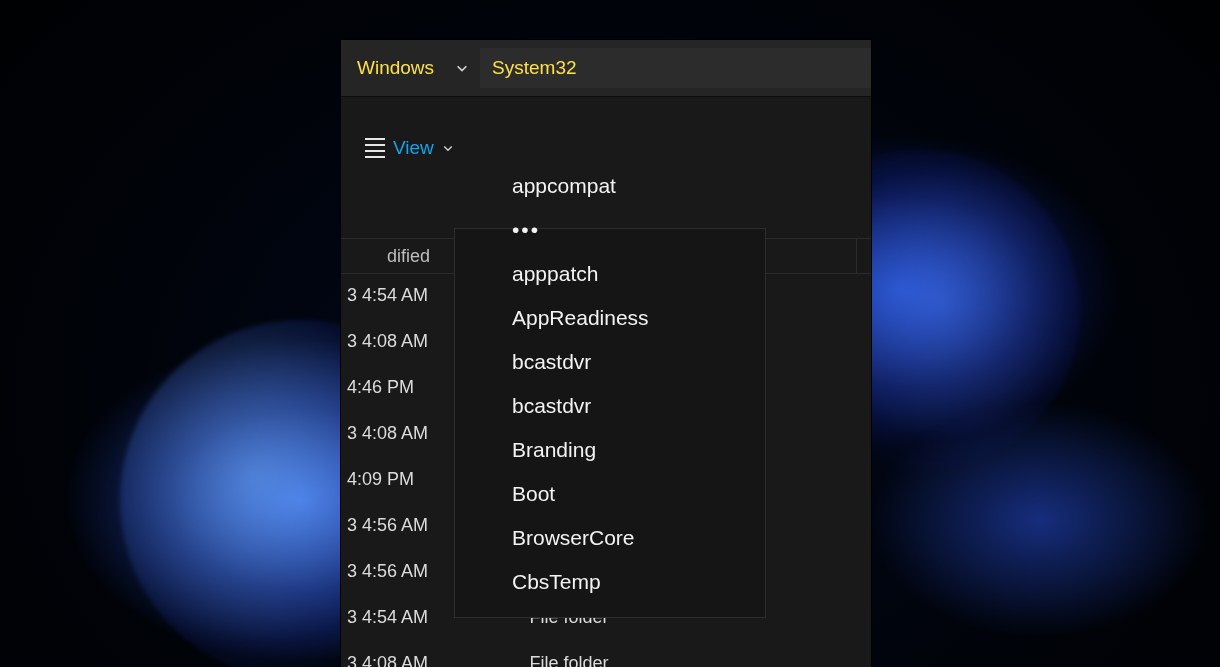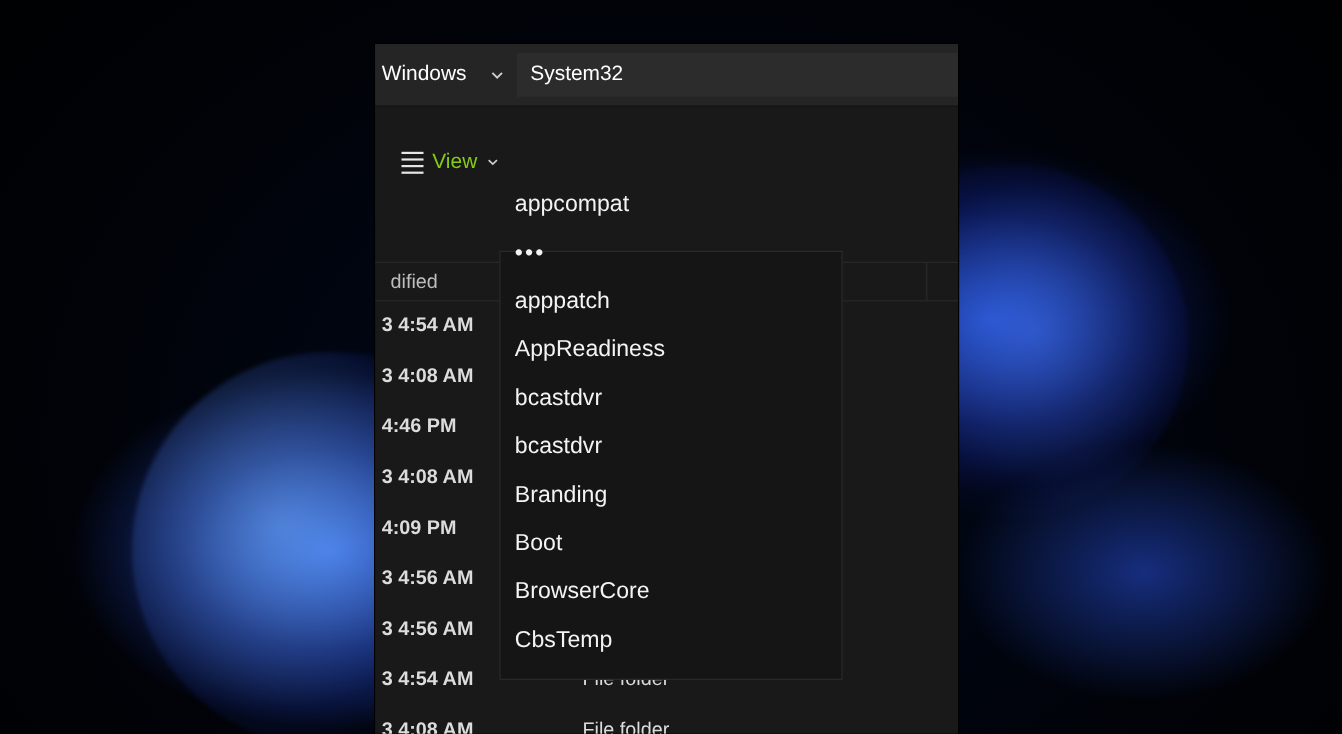--- a/index.html
+++ b/index.html
@@ -41,75 +41,76 @@
     font-size:19px;
     overflow:hidden;
   }
 
   
   .addr{
     display:flex;align-items:center;height:56px;
     background:#252525;border-bottom:1px solid #0d0d0d;
     padding-left:0;
   }
-  .crumb{padding:0 14px 0 6px;line-height:56px;white-space:nowrap;color:#ffffff;}
+  .crumb{padding:0 14px 0 16px;line-height:56px;white-space:nowrap;color:#fde047;}
   .chev{display:flex;align-items:center;justify-content:center;width:28px;height:32px;color:#cfcfcf;}
   .chev svg{width:14px;height:14px;}
   
   .addr-rest{flex:1;background:#2c2c2c;height:40px;margin:8px 0 8px 4px;display:flex;align-items:center;}
 
   
   .toolbar{
     display:flex;align-items:center;height:102px;background:#191919;position:relative;
   }
   .view-btn{
     display:flex;align-items:center;gap:8px;
-    padding:6px 6px 6px 24px;color:#84cc16;
+    padding:6px 6px 6px 24px;color:#0ea5e9;
   }
   .view-btn .burger{display:flex;flex-direction:column;gap:4px;}
   .view-btn .burger span{display:block;width:20px;height:2px;background:#e6e6e6;}
   .mini-chev svg{width:12px;height:12px;color:#cfcfcf;}
 
   .ellipsis{font-size:22px;letter-spacing:2px;color:#e6e6e6;}
 
   
   .overlay-panel{
     position:absolute;left:117px;top:118px;width:288px;
     background:rgba(20,20,20,.0);
     padding:6px 6px 10px 10px;
     z-index:5;
   }
   .overlay-item{
     color:#f3f3f3;font-size:21px;line-height:34px;white-space:nowrap;
     padding:5px 0 5px 0;
+    margin-left:44px;
   }
   .overlay-panel::before{
     content:"";position:absolute;left:-4px;right:-4px;top:70px;bottom:-4px;
     background:#151515;border:1px solid #2d2d2d;
     z-index:-1;
   }
 
   
   .cols{
     position:absolute;left:0;right:0;top:198px;height:34px;
     border-top:1px solid #2a2a2a;border-bottom:1px solid #2a2a2a;
     display:flex;color:#bdbdbd;font-size:18px;
   }
   .col{display:flex;align-items:center;border-right:1px solid #2b2b2b;padding-left:14px;}
-  .col.mod{width:117px;} 
+  .col.mod{width:117px;margin-left:32px;} 
   .col.type{width:200px;}
   .col.size{width:140px;}
   .col.last{flex:1;border-right:none;}
 
   
   .rows{position:absolute;left:0;right:0;top:232px;}
   .row{
     display:flex;height:46px;align-items:center;color:#dcdcdc;font-size:18px;
   }
-  .row .mod{width:117px;padding-left:6px;white-space:nowrap;overflow:hidden;font-weight:bold;}
+  .row .mod{width:117px;padding-left:6px;white-space:nowrap;overflow:hidden;}
   .row .type{width:210px;text-align:center;}
 </style>
 </head>
 <body>
 
 <div class="wallpaper"></div>
 
 <div class="explorer">
 
   <div class="addr">

